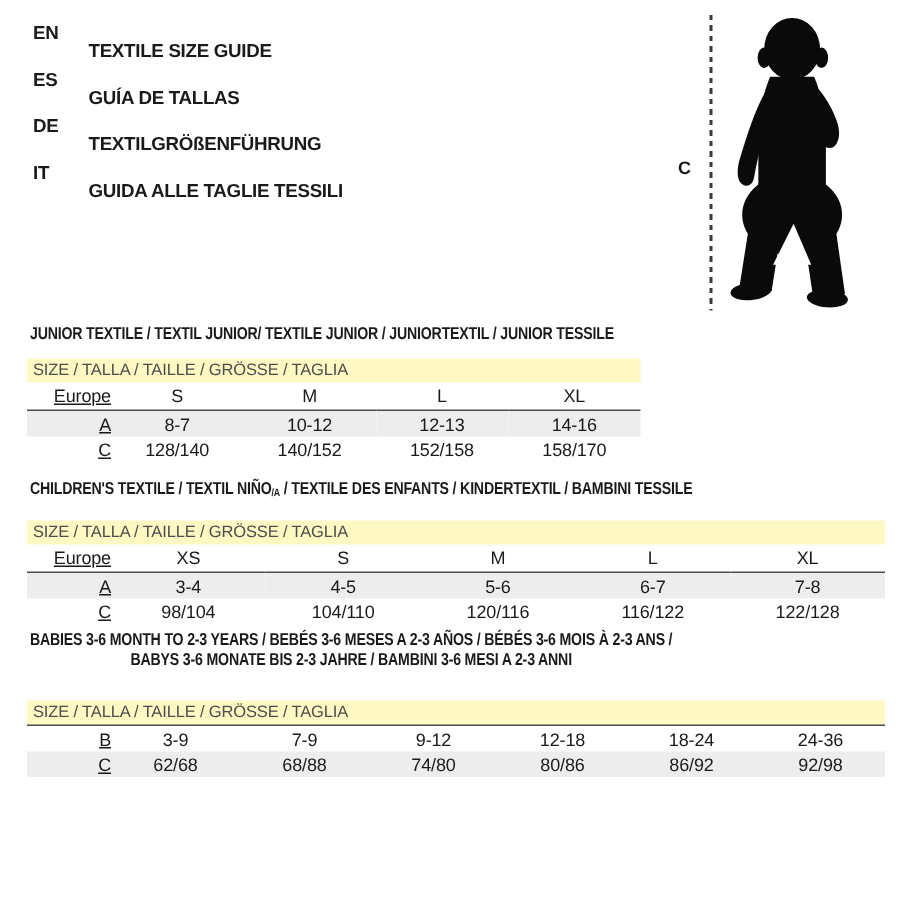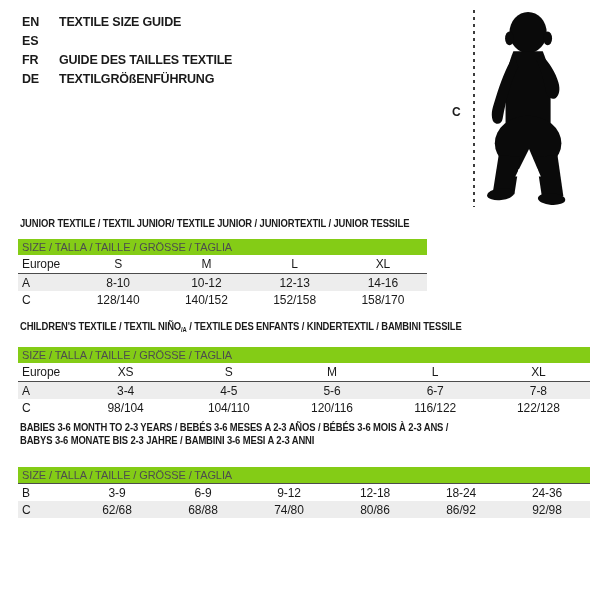--- a/index.html
+++ b/index.html
@@ -6,82 +6,83 @@
   #page {
     position:relative; width:600px; height:600px; background:#ffffff;
     font-family:"Liberation Sans", sans-serif; color:#1a1a1a; overflow:hidden;
   }
   .abs { position:absolute; }
 
   
   #lang-list { left:22px; top:13px; }
   .lang-row { display:flex; font-weight:bold; font-size:12.5px; line-height:19px; letter-spacing:-0.2px; }
   .lang-code { width:37px; }
-  .lang-label { white-space:nowrap; }
+  .lang-label { white-space:nowrap;margin-top:12px; }
 
   
   #measure-label { left:452px; top:105px; font-weight:bold; font-size:12px; }
   #measure-line {
     left:473px; top:10px; width:2px; height:197px;
     background:repeating-linear-gradient(to bottom,#3c3c3c 0 3.5px,transparent 3.5px 7px);
   }
   #baby-svg { left:485px; top:6px; }
 
   
   .sec-title {
     font-weight:bold; font-size:11.5px; line-height:13px; white-space:nowrap;
     letter-spacing:-0.15px; transform:scaleX(0.82); transform-origin:0 0;
   }
   .sub { font-size:0.62em; vertical-align:-0.28em; }
   #junior-title   { left:20px; top:217px; }
   #children-title { left:20px; top:320px; }
-  #babies-title   { left:20px; top:421px; }
+  #babies-title   { left:20px; top:421px;text-align:center; }
   #babies-title .line { display:block; }
   #footnotes { left:20px; top:537px; }
   .foot-line {
     font-weight:bold; font-size:11.5px; line-height:17.5px; white-space:nowrap;
     letter-spacing:-0.15px; transform:scaleX(0.82); transform-origin:0 0;
   }
 
   
   table { border-collapse:collapse; table-layout:fixed; font-size:12px; }
   #junior-table   { left:18px; top:239px; width:409px; }
   #children-table { left:18px; top:347px; width:572px; }
   #babies-table   { left:18px; top:467px; width:572px; }
   col.c-label { width:56px; }
   td { padding:0; height:17px; text-align:center; vertical-align:middle; letter-spacing:-0.1px; white-space:nowrap; }
-  td.lbl { text-align:left; padding-left:4px; }
+  td.lbl { text-align:right; padding-left:4px;text-decoration:underline; }
   tr.size-head td {
-    background:#84cc16; color:#4d4d4d; font-size:11px; height:16px;
+    background:#fef9c3; color:#4d4d4d; font-size:11px; height:16px;
     text-align:left; padding-left:4px; letter-spacing:-0.1px;
   }
   tr.shade td { background:#ededed; }
   tr.darktop td { border-top:1px solid #4c4c4c; }
   tr.europe td { height:18px; }
 </style>
 </head>
 <body>
 
 <div id="page">
 
   <div id="lang-list" class="abs">
     <div class="lang-row">
       <span class="lang-code">EN</span>
       <span class="lang-label">TEXTILE SIZE GUIDE</span>
     </div>
     <div class="lang-row">
       <span class="lang-code">ES</span>
-    </div>
-    <div class="lang-row">
-      <span class="lang-code">FR</span>
-      <span class="lang-label">GUIDE DES TAILLES TEXTILE</span>
+      <span class="lang-label">GUÍA DE TALLAS</span>
     </div>
     <div class="lang-row">
       <span class="lang-code">DE</span>
       <span class="lang-label">TEXTILGRÖßENFÜHRUNG</span>
+    </div>
+    <div class="lang-row">
+      <span class="lang-code">IT</span>
+      <span class="lang-label">GUIDA ALLE TAGLIE TESSILI</span>
     </div>
   </div>
 
   <span id="measure-label" class="abs">C</span>
   <div id="measure-line" class="abs"></div>
   <svg id="baby-svg" class="abs" width="94" height="200" viewBox="0 0 96 200">
     <g fill="#0a0a0a">
       <ellipse cx="44" cy="25" rx="19" ry="21"></ellipse>
       <ellipse cx="25" cy="31" rx="4.5" ry="7"></ellipse>
       <ellipse cx="64" cy="31" rx="4.5" ry="7"></ellipse>
@@ -112,21 +113,21 @@
       </tr>
       <tr class="europe">
         <td class="lbl">Europe</td>
         <td>S</td>
         <td>M</td>
         <td>L</td>
         <td>XL</td>
       </tr>
       <tr class="shade darktop">
         <td class="lbl">A</td>
-        <td>8-10</td>
+        <td>8-7</td>
         <td>10-12</td>
         <td>12-13</td>
         <td>14-16</td>
       </tr>
       <tr>
         <td class="lbl">C</td>
         <td>128/140</td>
         <td>140/152</td>
         <td>152/158</td>
         <td>158/170</td>
@@ -191,21 +192,21 @@
         <col>
         <col>
       </colgroup>
     <tbody>
       <tr class="size-head">
         <td colspan="7">SIZE / TALLA / TAILLE / GRÖSSE / TAGLIA</td>
       </tr>
       <tr class="darktop">
         <td class="lbl">B</td>
         <td>3-9</td>
-        <td>6-9</td>
+        <td>7-9</td>
         <td>9-12</td>
         <td>12-18</td>
         <td>18-24</td>
         <td>24-36</td>
       </tr>
       <tr class="shade">
         <td class="lbl">C</td>
         <td>62/68</td>
         <td>68/88</td>
         <td>74/80</td>

